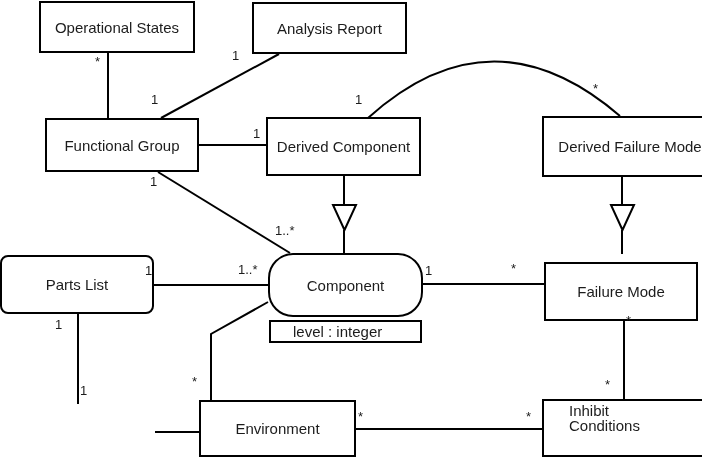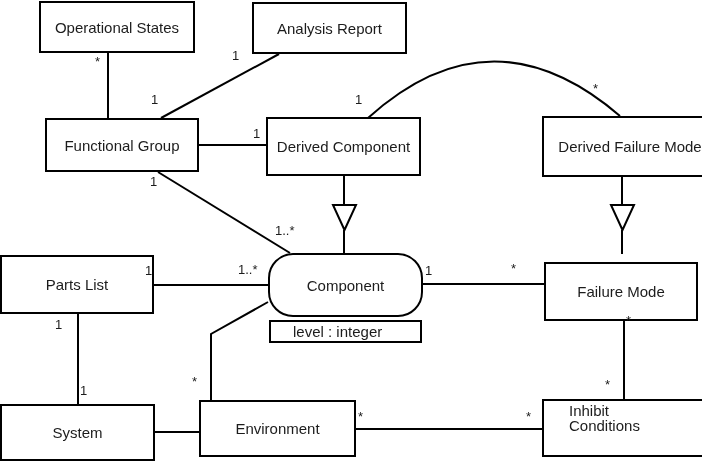--- a/index.html
+++ b/index.html
@@ -89,39 +89,36 @@
   </div>
 
   <div class="uml-box" style="left:266px; top:117px; width:155px; height:59px;">
     <span>Derived Component</span>
   </div>
 
   <div class="uml-box" style="left:542px; top:116px; width:176px; height:61px;">
     <span>Derived Failure Mode</span>
   </div>
 
-  <div class="uml-box" style="left:0px; top:255px; width:154px; height:59px;">
+  <div class="uml-box" style="left:0px; top:255px; width:154px; height:59px;border-radius:8px;">
     <span>Parts List</span>
   </div>
 
   <div class="uml-box" style="left:268px; top:253px; width:155px; height:64px;border-radius:25px;">
     <span>Component</span>
   </div>
 
   <div class="uml-box attr-compartment" style="left:269px; top:320px; width:153px; height:23px;">
     <span>level : integer</span>
   </div>
 
   <div class="uml-box" style="left:544px; top:254px; width:154px; height:59px;margin-top:8px;">
     <span>Failure Mode</span>
   </div>
 
-  <div class="uml-box" style="left:0px; top:404px; width:155px; height:57px;">
-    <span>System</span>
-  </div>
 
   <div class="uml-box" style="left:199px; top:400px; width:157px; height:57px;">
     <span>Environment</span>
   </div>
 
   <div class="uml-box top-left" style="left:542px; top:399px; width:184px; height:58px;">
     <span class="wrap-narrow">Inhibit Conditions</span>
   </div>
 
   <span class="mult" style="left:95px; top:55px;">*</span>

